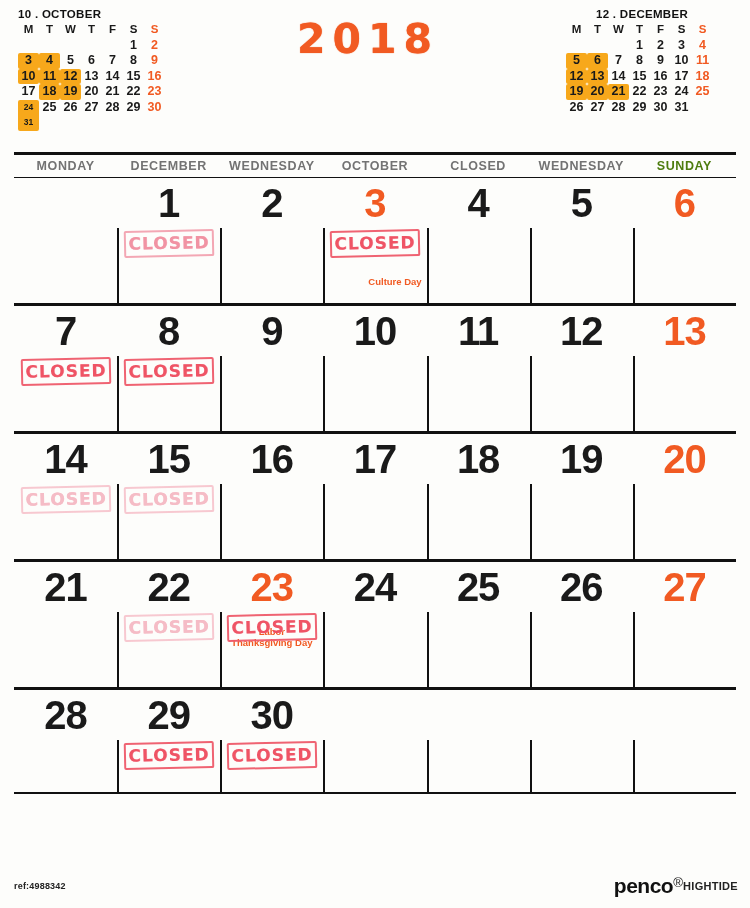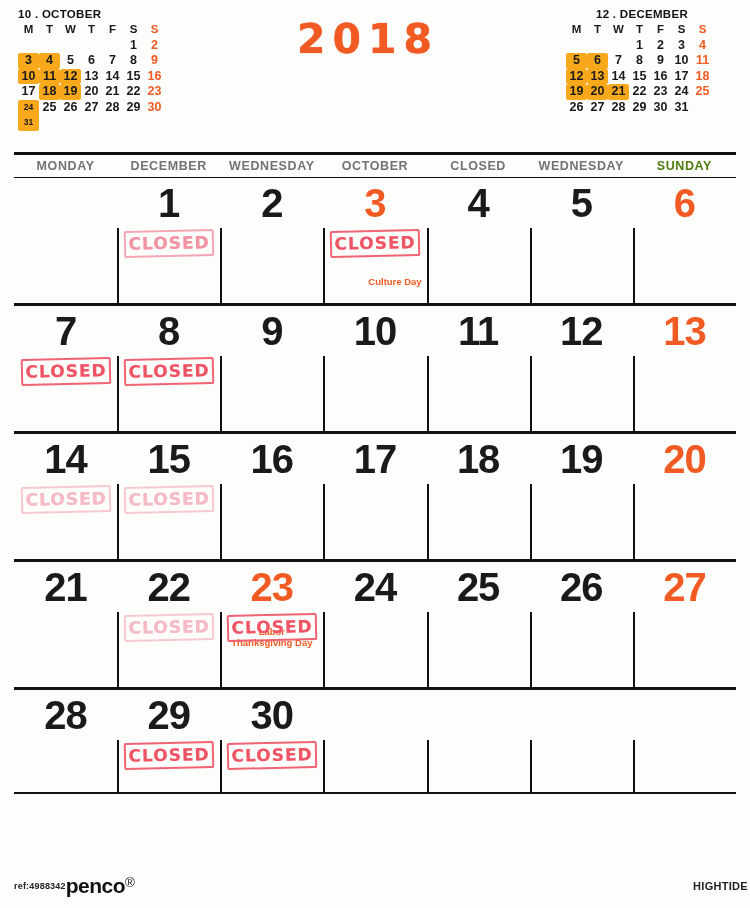--- a/index.html
+++ b/index.html
@@ -204,21 +204,21 @@
   .closed-stamp.faint {
     color: #f5b6c1;
     border-color: #f7c3cc;
     opacity: 0.9;
   }
 
   
   .footer {
     position: absolute;
     left: 14px;
-    right: 2px;
+    right: 12px;
     bottom: 8px;
     height: 28px;
     display: flex;
     align-items: center;
     justify-content: space-between;
   }
   .footer .ref {
     font-size: 9px;
     font-weight: bold;
     color: #222;
@@ -229,21 +229,21 @@
     font-weight: bold;
     color: #111;
     letter-spacing: -0.5px;
   }
   .footer .hightide {
     font-size: 11px;
     font-weight: bold;
     color: #222;
     letter-spacing: 0.3px;
   }
-  .brand-wrap { flex: 1; text-align: left; }
+  .brand-wrap { flex: 1; text-align: right; }
 </style>
 </head>
 <body>
 
 <div class="page">
 
   <div class="header">
 
     <div class="mini-cal left">
       <div class="mini-title">10 . OCTOBER</div>

